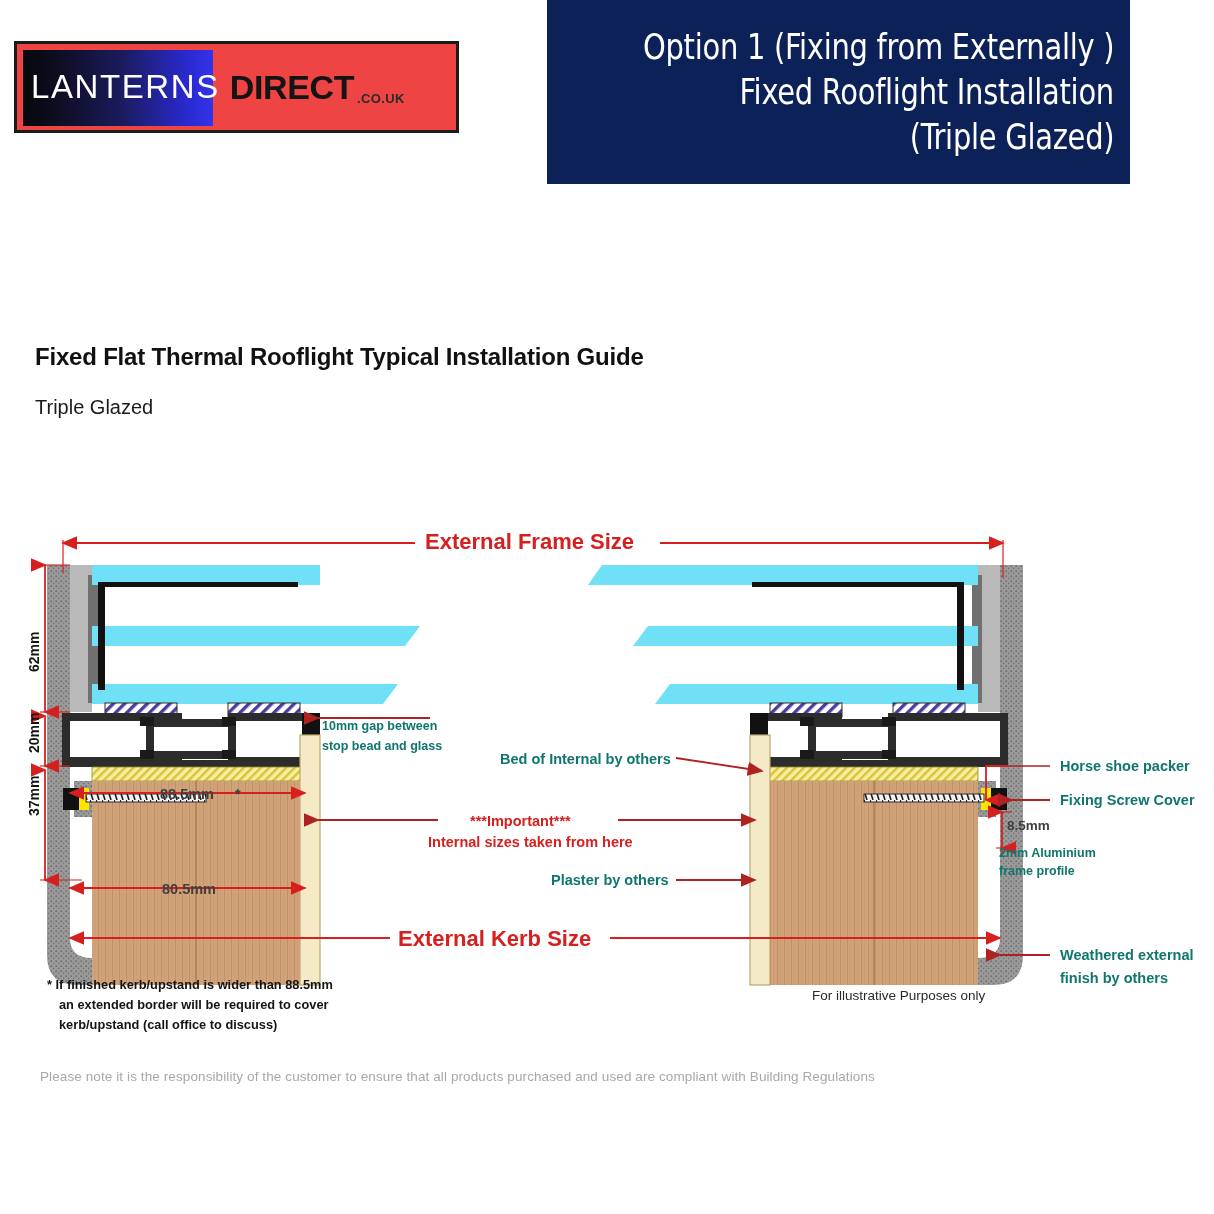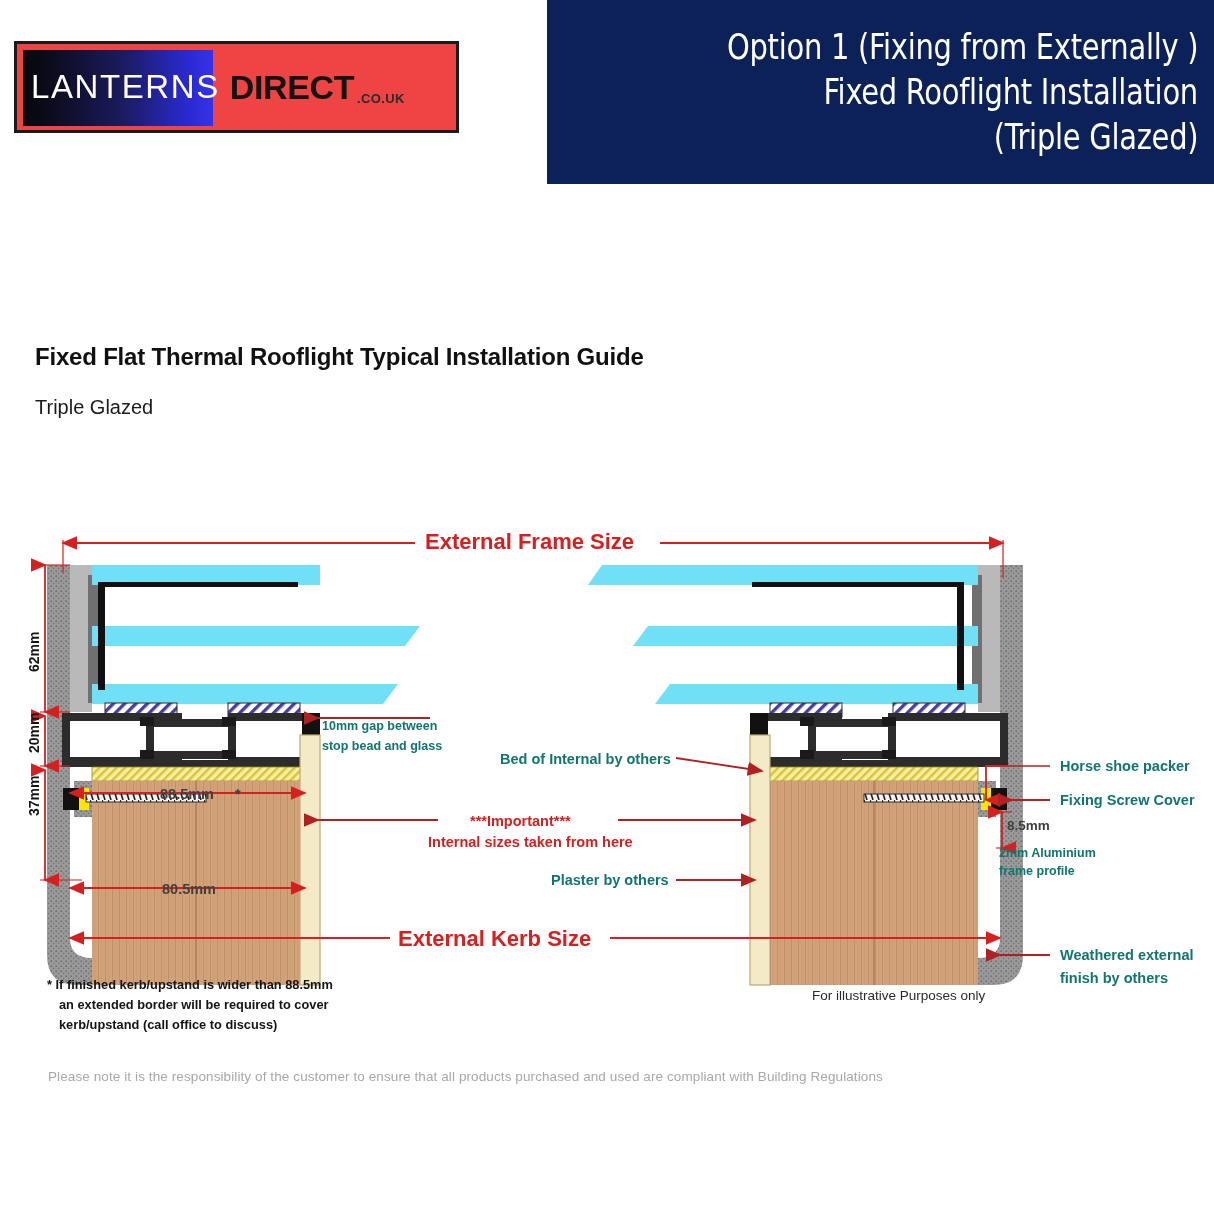--- a/index.html
+++ b/index.html
@@ -29,21 +29,21 @@
   }
   #logo-direct{
     position:relative;z-index:2;color:#141414;font-size:34px;font-weight:bold;
     letter-spacing:-0.4px;margin-left:10px;
   }
   #logo-couk{
     position:relative;z-index:2;color:#2b2b2b;font-size:13px;font-weight:bold;
     letter-spacing:0.4px;margin-left:3px;align-self:flex-end;padding-bottom:24px;
   }
   #banner{
-    position:absolute;left:547px;top:0;width:667px;height:184px;
+    position:absolute;left:547px;top:0;width:583px;height:184px;
     background:#0d2159;
     display:flex;flex-direction:column;justify-content:center;
     align-items:flex-end;padding-right:16px;box-sizing:border-box;padding-left:40px;
   }
   #banner .bline{
     color:#ffffff;font-size:35px;line-height:45px;font-weight:400;
     font-family:"DejaVu Sans Condensed","Liberation Sans",sans-serif;
     letter-spacing:-0.3px;white-space:nowrap;transform:scaleX(0.92);
     transform-origin:right center;
   }
@@ -74,21 +74,21 @@
     transform:rotate(-90deg);transform-origin:left top;white-space:nowrap;
   }
   #illus-note{
     position:absolute;left:812px;top:988px;font-size:13.5px;color:#2a2a2a;font-weight:400;
   }
   #footnote{
     position:absolute;left:47px;top:975px;font-size:12.8px;color:#141414;
     font-weight:bold;line-height:1.55;
   }
   #disclaimer{
-    position:absolute;left:48px;top:1069px;font-size:13.5px;color:#a8a8a8;
+    position:absolute;left:40px;top:1069px;font-size:13.5px;color:#a8a8a8;
     font-weight:400;letter-spacing:0.1px;
   }
 </style>
 </head>
 <body>
 
 <div class="page">
 
   <div id="header-bar">
 

